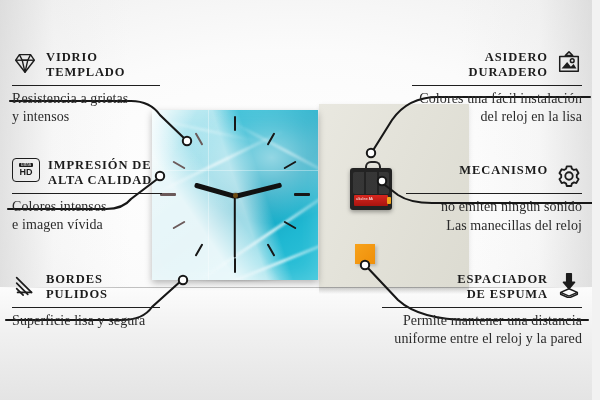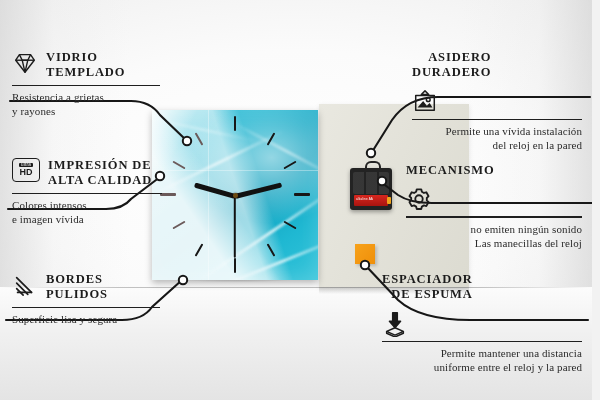--- a/index.html
+++ b/index.html
@@ -78,24 +78,24 @@
   .clock-shadow{position:absolute;left:150px;top:278px;width:172px;height:10px;
     background:radial-gradient(50% 60% at 50% 0%, rgba(90,90,90,.38), rgba(90,90,90,0) 75%);}
 
   
   .lines{position:absolute;inset:0;}
   .feature{position:absolute;}
   .f-head{display:flex;align-items:flex-start;gap:8px;}
   .f-title{font-size:12.5px;font-weight:bold;line-height:1.22;letter-spacing:.9px;color:#1c1c1c;
     text-transform:uppercase;white-space:nowrap;}
   .f-rule{height:1.4px;background:#1f1f1f;margin:4px 0 4px 0;}
-  .f-sub{font-size:11px;line-height:1.3;color:#2b2b2b;letter-spacing:.1px;}
+  .f-sub{font-size:14px;line-height:1.3;color:#2b2b2b;letter-spacing:.1px;}
   .left .f-title{text-align:left;}
   .right{text-align:right;}
-  .right .f-head{flex-direction:column;justify-content:flex-end;}
+  .right .f-head{flex-direction:row;justify-content:flex-end;}
   .right .f-title{text-align:right;}
   .right .f-sub{text-align:right;}
   .ico{flex:0 0 auto;width:26px;height:26px;display:block;}
   .hdicon{width:26px;height:22px;border:1.6px solid #1c1c1c;border-radius:4px;
     display:flex;flex-direction:column;align-items:center;justify-content:center;line-height:1;}
   .hd-ultra{font-size:4.6px;background:#1c1c1c;color:#fff;padding:0 2px;border-radius:1px;letter-spacing:.2px;
     font-family:"Liberation Sans",sans-serif;}
   .hd-hd{font-size:9px;font-weight:bold;font-family:"Liberation Sans",sans-serif;color:#1c1c1c;margin-top:1px;}
 </style>
 </head>
@@ -182,21 +182,21 @@
             <path d="M11,11 H17"></path>
         </g>
       </svg>
       <div>
         <div class="f-title">VIDRIO</div>
         <div class="f-title">TEMPLADO</div>
       </div>
     </div>
     <div class="f-rule" style="width:148px"></div>
     <div class="f-sub">Resistencia a grietas</div>
-    <div class="f-sub">y rayones</div>
+    <div class="f-sub">y intensos</div>
   </div>
 
   <div class="feature left" style="left:12px;top:272px;width:150px;">
     <div class="f-head">
       <svg class="ico" viewBox="0 0 28 28">
         <g fill="none" stroke="#1c1c1c" stroke-width="1.8" stroke-linecap="round">
           <path d="M5,6 L21,22"></path>
             <path d="M5,12 L17,24"></path>
             <path d="M5,18 L12,25"></path>
           <path d="M21,22 H6"></path>
@@ -236,22 +236,22 @@
       <svg class="ico" viewBox="0 0 28 28">
         <g fill="none" stroke="#1c1c1c" stroke-width="1.6" stroke-linejoin="round">
           <path d="M14,2 L10,6 H18 Z"></path>
           <rect x="4" y="7" width="20" height="16"></rect>
           <path d="M6,20 L12,13 L16,18 L19,15 L22,20 Z" fill="#1c1c1c" stroke="none"></path>
           <circle cx="17.5" cy="11.5" r="2"></circle>
         </g>
       </svg>
     </div>
     <div class="f-rule" style="width:170px;margin-left:auto"></div>
-    <div class="f-sub">Permite una vívida instalación</div>
-    <div class="f-sub">del reloj en la pared</div>
+    <div class="f-sub">Colores una fácil instalación</div>
+    <div class="f-sub">del reloj en la lisa</div>
   </div>
 
   <div class="feature right" style="right:10px;top:163px;width:176px;font-family:Liberation Serif, serif;">
     <div class="f-head">
       <div>
         <div class="f-title">MECANISMO</div>
       </div>
       <svg class="ico" viewBox="0 0 28 28">
         <g fill="none" stroke="#1c1c1c" stroke-width="2" stroke-linejoin="round">
           <path d="M11.6,3.6 h4.8 l.7,2.6 2.2,1.3 2.6-.7 2.4,4.2 -1.9,1.9 v2.6 l1.9,1.9 -2.4,4.2 -2.6-.7 -2.2,1.3 -.7,2.6 h-4.8 l-.7-2.6 -2.2-1.3 -2.6.7 -2.4-4.2 1.9-1.9 v-2.6 l-1.9-1.9 2.4-4.2 2.6.7 2.2-1.3 Z"></path>

